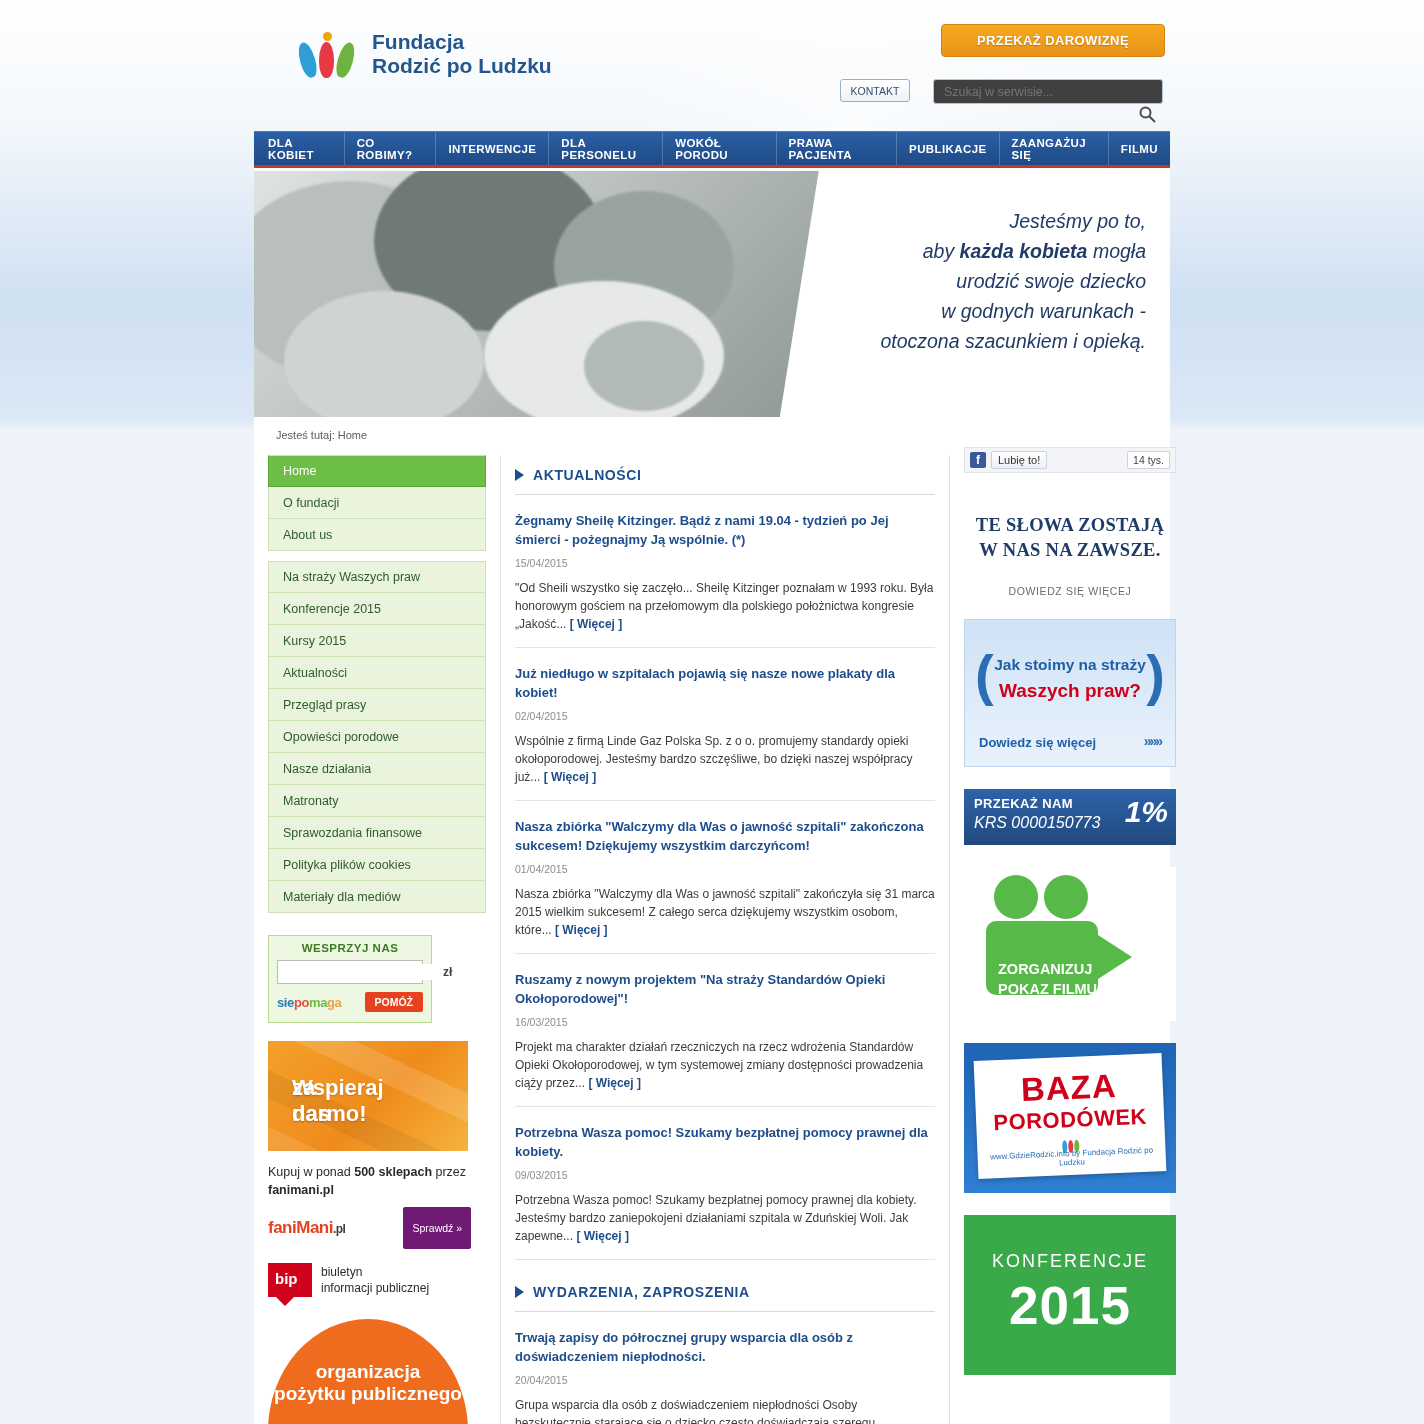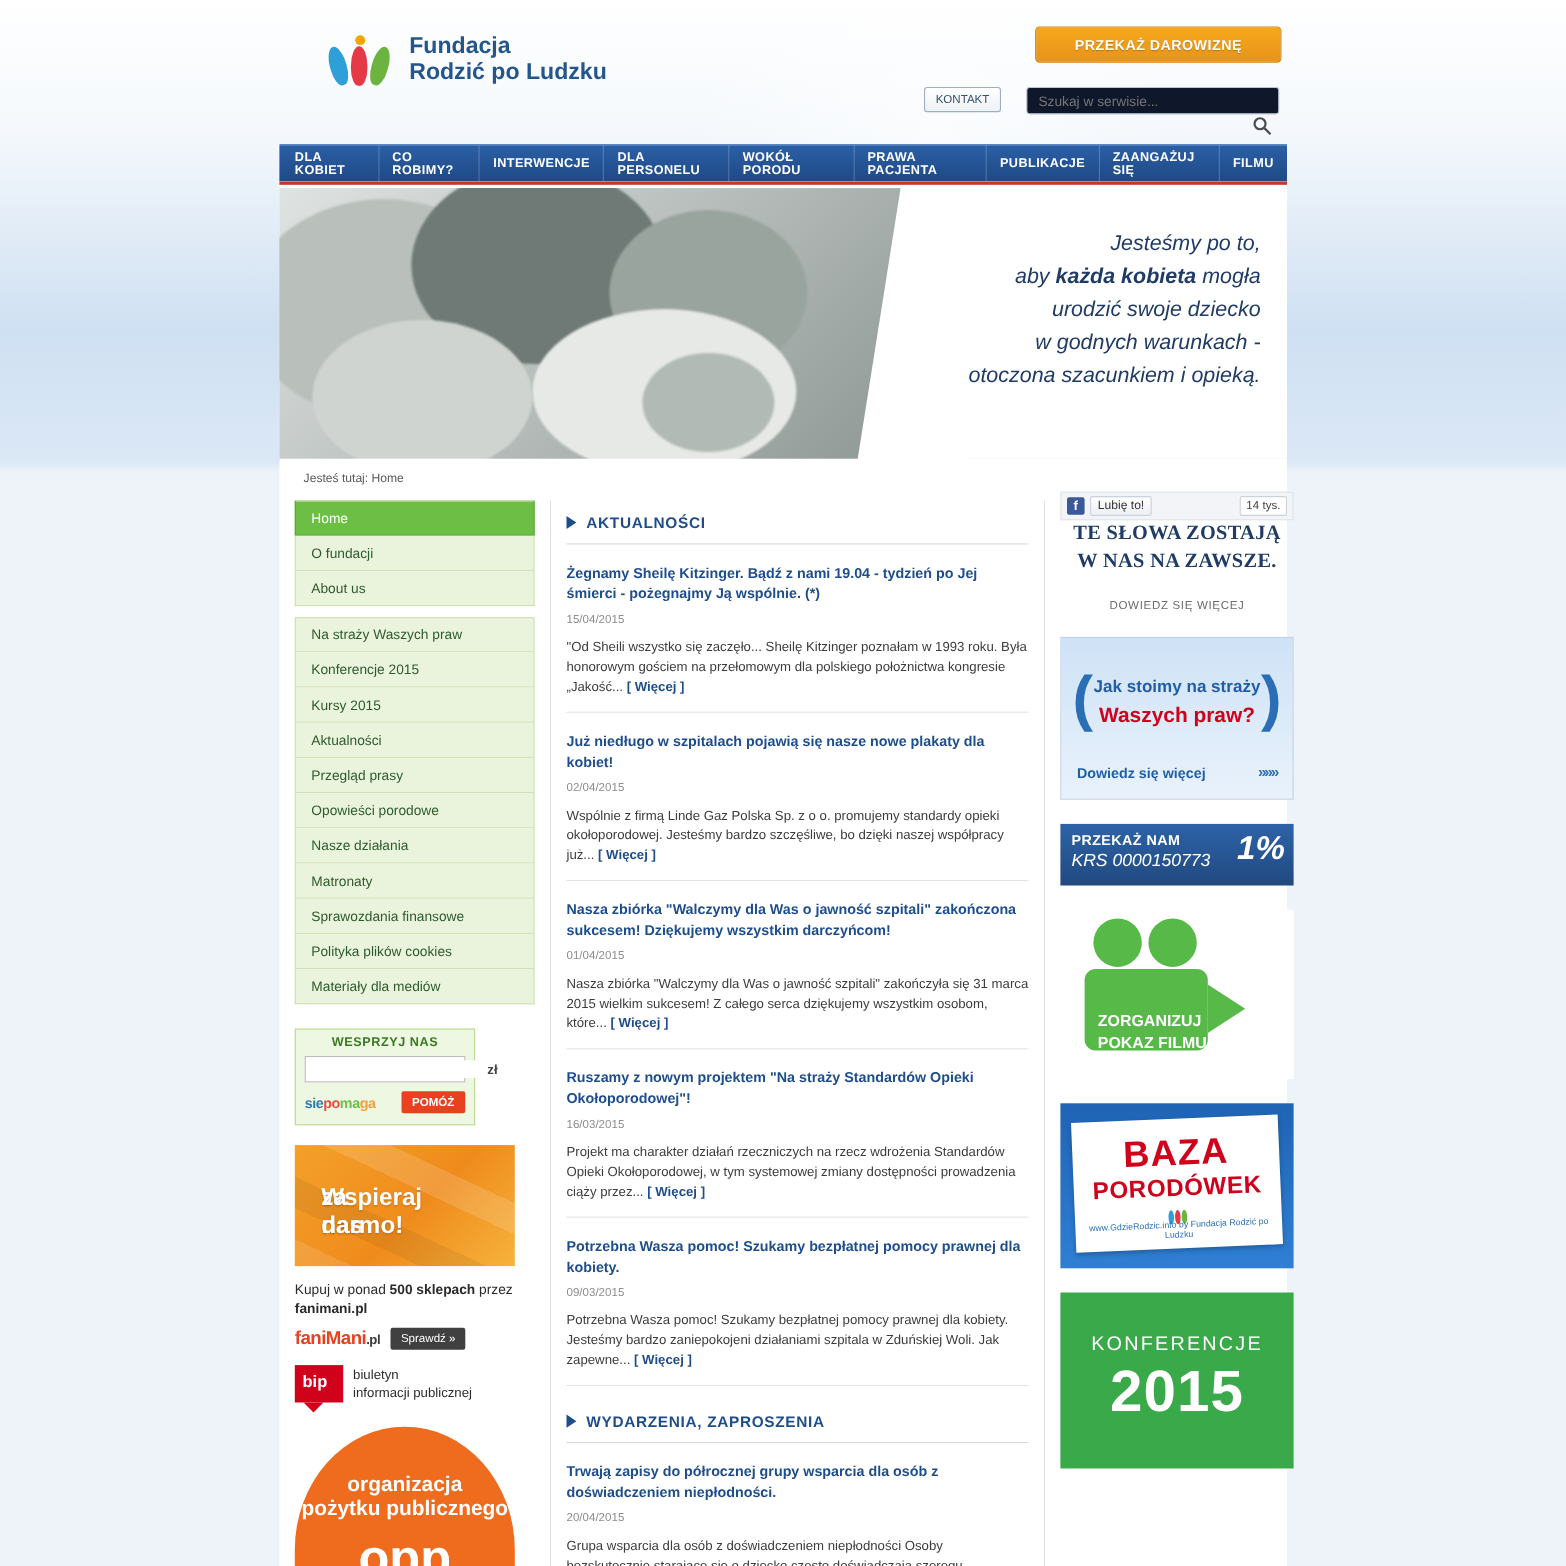--- a/index.html
+++ b/index.html
@@ -44,21 +44,21 @@
     text-shadow:0 1px 1px rgba(0,0,0,.25); cursor:pointer;
   }
   .contact-btn {
     position:absolute; left:840px; top:79px; width:70px; height:23px;
     background:linear-gradient(to bottom,#ffffff,#eef1f5);
     border:1px solid #9bb0c6; border-radius:3px;
     font-size:10.5px; color:#35506e; display:flex; align-items:center; justify-content:center; cursor:pointer;
   }
   .search-box {
     position:absolute; left:933px; top:79px; width:230px; height:25px;
-    background:#0f172a; border:1px solid #b9c6d4; border-radius:3px;
+    background:#404040; border:1px solid #b9c6d4; border-radius:3px;
   }
   .search-box input {
     width:100%; height:100%; border:0; outline:0; background:transparent;
     padding:0 26px 0 10px; font-size:12.5px; color:#8a8a8a; font-family:"Liberation Sans", sans-serif;
   }
   .search-ico {
     position:absolute; left:1138px; top:105px; width:18px; height:18px; cursor:pointer;
   }
   .search-ico svg { display:block; }
 
@@ -136,21 +136,21 @@
     background:linear-gradient(25deg, rgba(255,255,255,.12) 0 12%, transparent 12% 26%, rgba(0,0,0,.06) 26% 40%, transparent 40% 60%, rgba(255,255,255,.14) 60% 74%, transparent 74%);
   }
   .banner-wspieraj span {
     position:absolute; left:12px; bottom:12px; color:#fff; font-size:22px; font-weight:bold; line-height:26px; text-shadow:0 1px 2px rgba(0,0,0,.2);
   }
   .fani-text { margin-top:12px; width:200px; font-size:12.5px; line-height:18px; color:#2b2b2b; }
   .fani-text b { font-weight:bold; }
   .fani-row { display:flex; align-items:center; gap:10px; margin-top:8px; }
   .fani-logo { font-size:17px; font-weight:bold; color:#e8411f; letter-spacing:-.5px; }
   .fani-logo i { font-style:normal; color:#3b3b3b; font-size:12px; }
-  .sprawdz-btn { background:#404040; color:#fff; font-size:10.5px; padding:4px 9px; border-radius:2px; cursor:pointer; }
+  .sprawdz-btn { background:#701a75; color:#fff; font-size:10.5px; padding:15px 9px; border-radius:2px; cursor:pointer;margin-left:48px; }
 
   .bip { margin-top:14px; display:flex; align-items:center; gap:9px; }
   .bip-mark { width:44px; height:34px; background:#d0021b; position:relative; }
   .bip-mark:after{ content:""; position:absolute; left:8px; bottom:-9px; border-left:9px solid transparent; border-right:9px solid transparent; border-top:9px solid #d0021b; }
   .bip-mark span { color:#fff; font-size:15px; font-weight:bold; position:absolute; left:7px; top:7px; }
   .bip-text { font-size:12px; line-height:16px; color:#2b2b2b; }
 
   .opp {
     margin-top:22px; width:200px; height:160px; border-radius:50% 50% 0 0 / 70% 70% 0 0;
     background:#ef6c1f; position:relative; overflow:hidden;
@@ -171,21 +171,21 @@
 
   
   .rightcol { position:absolute; left:710px; top:30px; width:212px; }
   .fb {
     width:212px; height:26px; background:#f2f4f7; border:1px solid #dfe3e8; display:flex; align-items:center; gap:5px; padding:0 5px;
   }
   .fb .f { width:16px;height:16px;background:#3b5998;color:#fff;font-size:12px;font-weight:bold;text-align:center;line-height:16px;border-radius:2px; }
   .fb .lbl { font-size:11px; color:#333; border:1px solid #ccd2db; background:linear-gradient(#fff,#eceff3); padding:2px 6px; border-radius:2px; }
   .fb .cnt { font-size:10.5px; color:#444; border:1px solid #ccd2db; background:#fff; padding:2px 5px; border-radius:2px; margin-left:auto; }
 
-  .words { width:212px; text-align:center; }
+  .words { margin-top:40px; width:212px; text-align:center; }
   .words h4 { margin:0; font-family:"Liberation Serif", serif; font-size:18.5px; line-height:25px; color:#1f3b66; font-weight:bold; letter-spacing:.3px; }
   .words .sub { margin-top:22px; font-size:10.5px; letter-spacing:.6px; color:#6b6b6b; cursor:pointer; }
 
   .banner { width:212px; margin-top:22px; position:relative; overflow:hidden; cursor:pointer; }
   .b-straz { height:148px; background:linear-gradient(to bottom,#cfe2f6,#e9f2fb); border:1px solid #bcd3ea; }
   .b-straz .par { position:absolute; color:#2a6fb5; font-size:56px; font-weight:bold; top:22px; }
   .b-straz .p1 { left:10px; } .b-straz .p2 { right:10px; }
   .b-straz .l1 { position:absolute; left:0; right:0; top:36px; text-align:center; font-size:15.5px; font-weight:bold; color:#1f5fa8; }
   .b-straz .l2 { position:absolute; left:0; right:0; top:60px; text-align:center; font-size:19px; font-weight:bold; color:#d0021b; }
   .b-straz .l3 { position:absolute; left:14px; bottom:16px; font-size:13px; font-weight:bold; color:#1f5fa8; }

